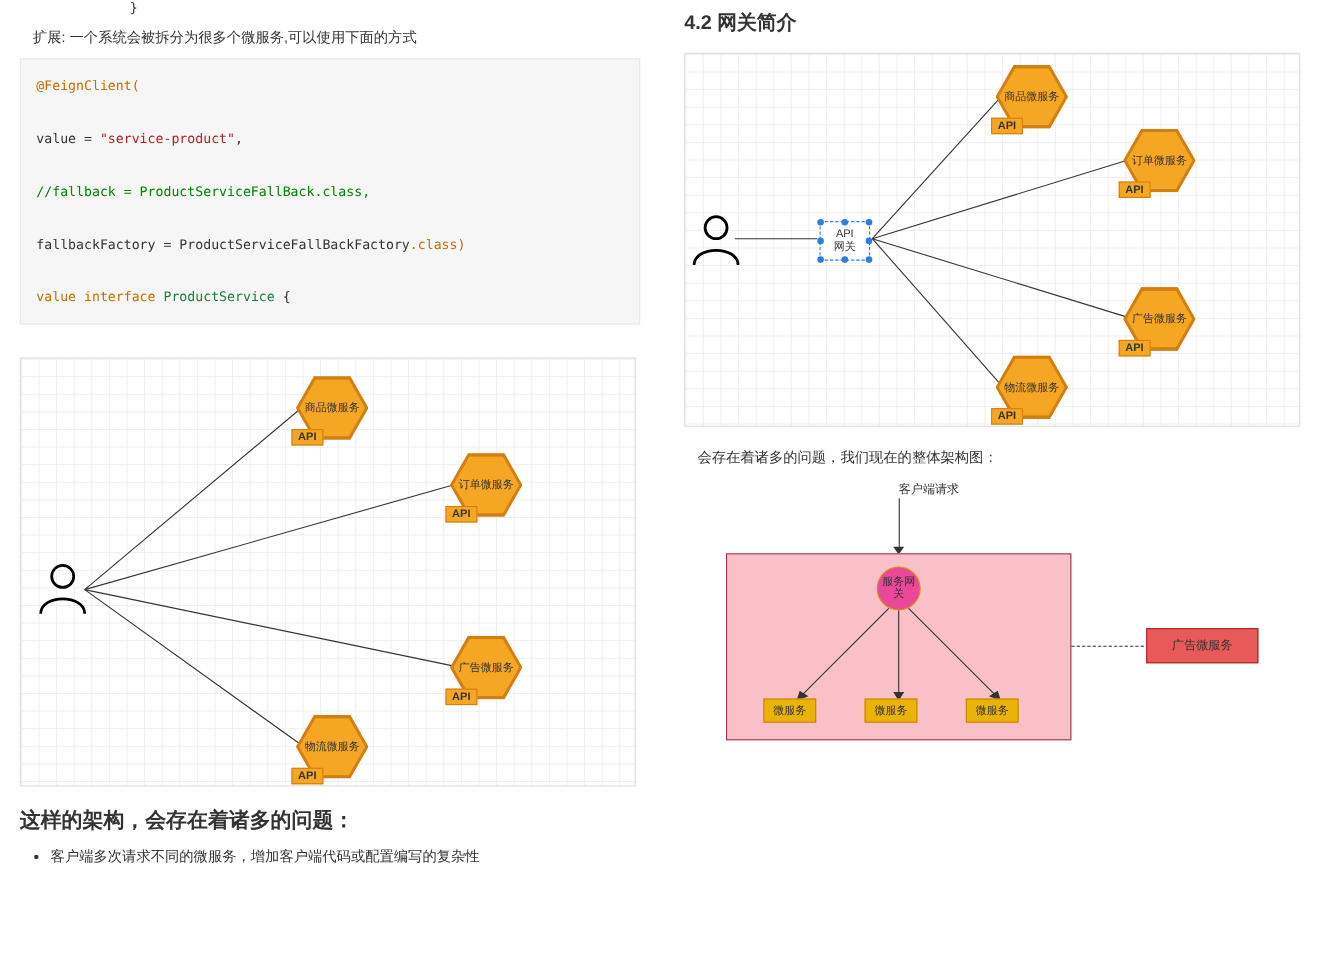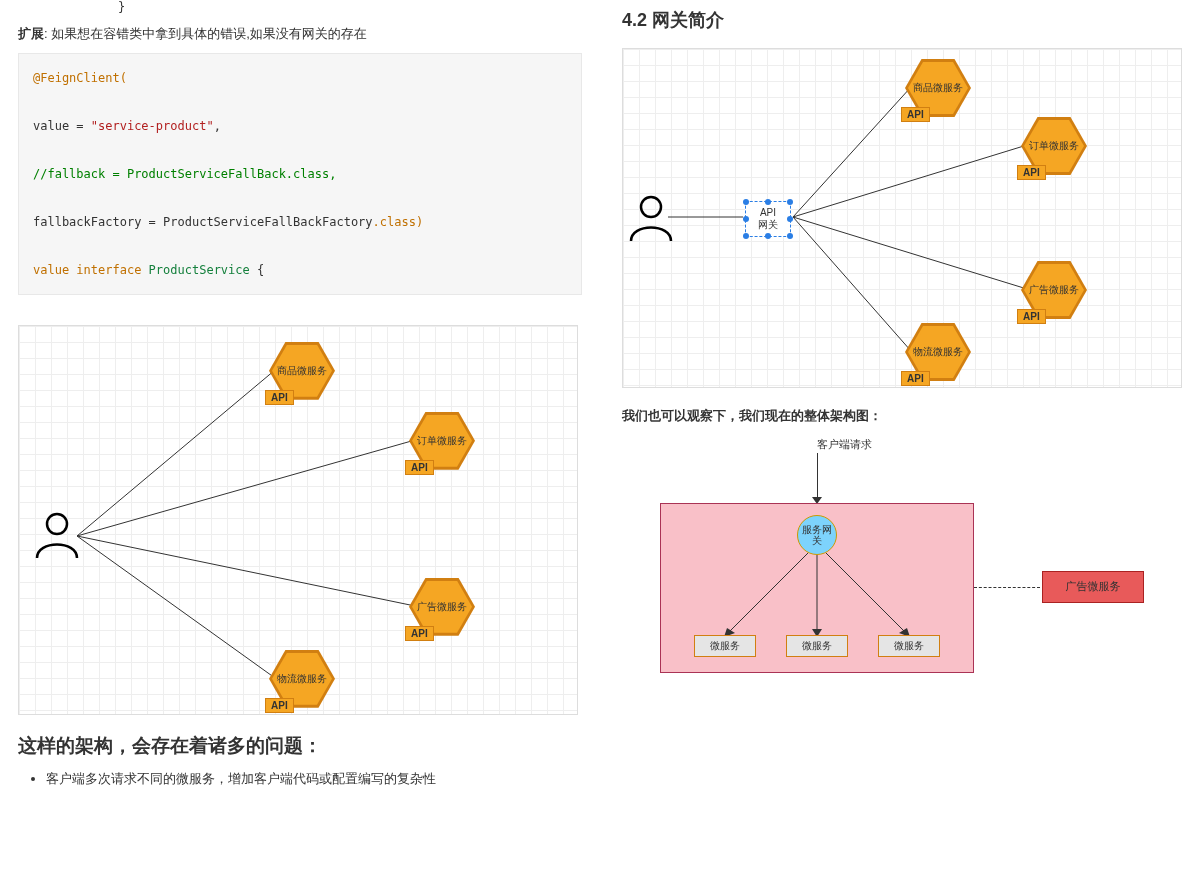--- a/index.html
+++ b/index.html
@@ -30,21 +30,21 @@
       color: #333;
       white-space: pre;
       margin: 6px 0 30px 0;
     }
     .kw-orange { color: #c07000; margin-top: 32px; }
     .kw-blue { color: #15803d; }
     .kw-red { color: #b21f1f; }
     .kw-green { color: #008000; }
 
     .para { margin: 8px 0; line-height: 1.6; font-size: 13px; }
-    .bold { font-weight: bold; }
+    .bold { font-weight: normal; margin-left: 12px; }
 
     
     .diag {
       position: relative;
       width: 560px;
       border: 1px solid #ddd;
       background-image:
         linear-gradient(#eee 1px, transparent 1px),
         linear-gradient(90deg, #eee 1px, transparent 1px);
       background-size: 16px 16px;
@@ -154,33 +154,33 @@
       position: absolute;
       left: 38px; top: 66px;
       width: 314px; height: 170px;
       background: #f9c0c8;
       border: 1px solid #a35;
     }
     .arch-circle {
       position: absolute;
       width: 40px; height: 40px;
       border-radius: 50%;
-      background: #7dd3fc;
+      background: #ec4899;
       border: 1px solid #c90;
       display: flex;
       align-items: center;
       justify-content: flex-start;
       font-size: 10px;
       text-align: center;
       line-height: 1.1;
     }
     .arch-svc {
       position: absolute;
-      width: 62px; height: 22px;
-      background: #e5e5e5;
+      width: 48px; height: 22px;
+      background: #eab308;
       border: 1px solid #d17f11;
       display: flex;
       align-items: center;
       justify-content: center;
       font-size: 10px;
       font-weight: 500;
     }
     .arch-reg {
       position: absolute;
       width: 102px; height: 32px;
@@ -204,21 +204,21 @@
       margin-bottom: 10px;
     }
   </style>
 </head>
 <body>
 
 <div class="col col-left">
   <div class="pre-top">}</div>
 
   <p class="para">
-    <span class="bold">扩展</span><span>: 如果想在容错类中拿到具体的错误,如果没有网关的存在</span>
+    <span class="bold">扩展</span><span>: 一个系统会被拆分为很多个微服务,可以使用下面的方式</span>
   </p>
 
   <div class="code"><span class="kw-orange">@FeignClient(</span>
 
 <span>value = </span><span class="kw-red">"service-product"</span><span>,</span>
 
 <span class="kw-green">//fallback = ProductServiceFallBack.class,</span>
 
 <span>fallbackFactory = ProductServiceFallBackFactory</span><span class="kw-orange">.class)</span>
 
@@ -306,21 +306,21 @@
 
     <div class="hex-outer" style="left:398px;top:212px"></div>
     <div class="hex" style="left:401px;top:215px">广告微服务</div>
     <div class="api-tag" style="left:394px;top:260px">API</div>
 
     <div class="hex-outer" style="left:282px;top:274px"></div>
     <div class="hex" style="left:285px;top:277px">物流微服务</div>
     <div class="api-tag" style="left:278px;top:322px">API</div>
   </div>
 
-  <p class="para bold">我们也可以观察下，我们现在的整体架构图：</p>
+  <p class="para bold">会存在着诸多的问题，我们现在的整体架构图：</p>
 
   <div class="arch">
     <div class="arch-label-top" style="left:195px;transform:none">客户端请求</div>
     <div class="arch-line" style="left:195px;top:16px;width:1px;height:46px"></div>
     <div class="arch-arrow" style="left:190px;top:60px"></div>
 
     <div class="arch-pink"></div>
 
     <div class="arch-circle" style="left:175px;top:78px">
       <span>服务网关</span>

